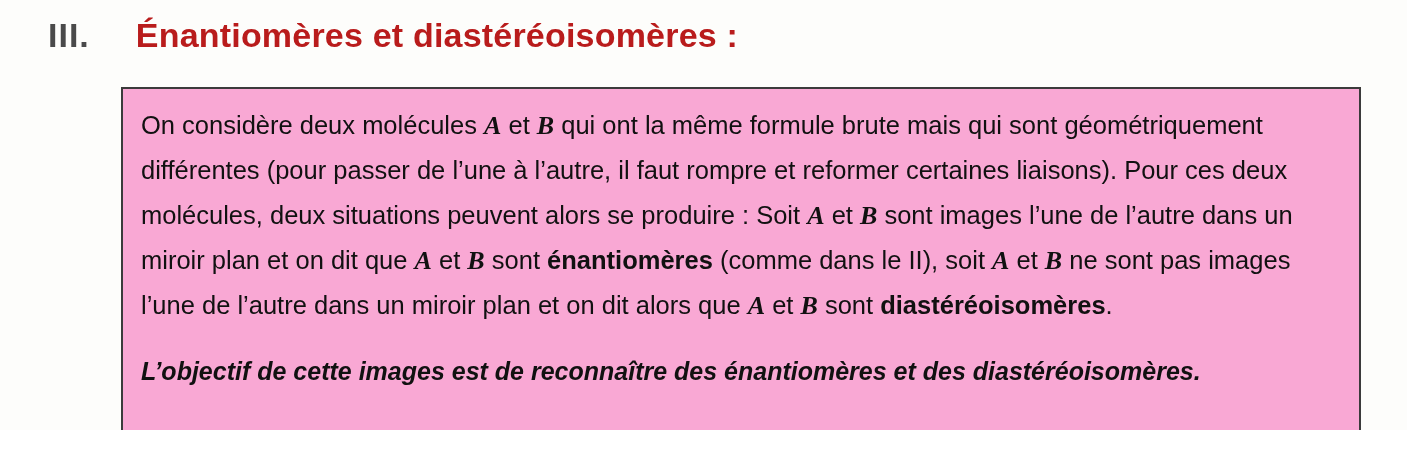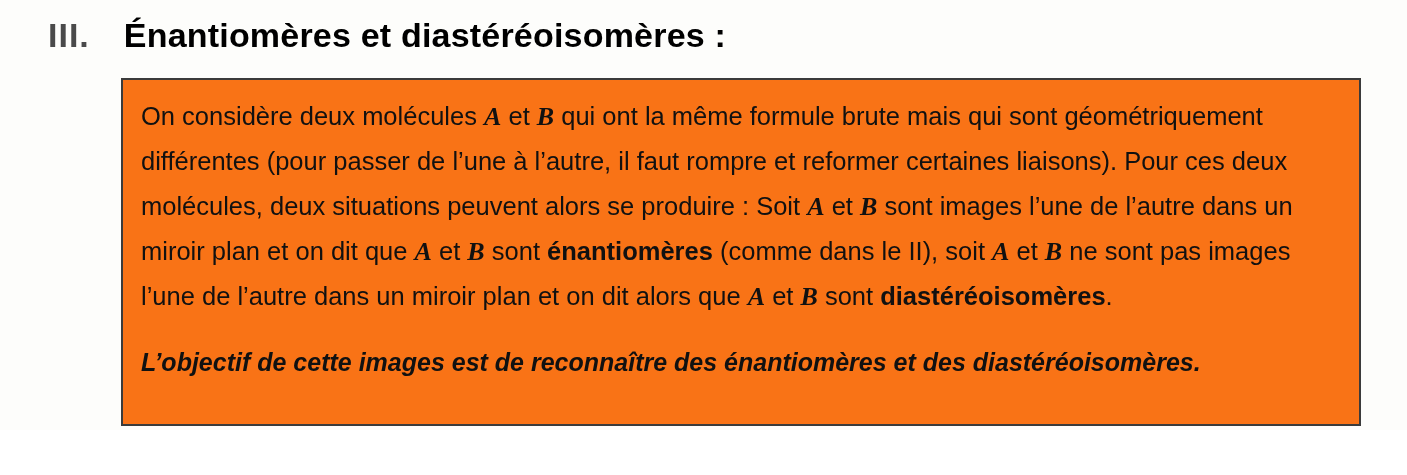--- a/index.html
+++ b/index.html
@@ -21,48 +21,48 @@
     background: #fdfdfb;
   }
 
   
   .heading {
     position: absolute;
     left: 48px;
     top: 16px;
     display: flex;
     align-items: baseline;
-    gap: 34px;
+    gap: 46px;
     white-space: nowrap;
   }
   .heading-number {
     font-family: "Liberation Sans", sans-serif;
     font-weight: bold;
     font-size: 34px;
     letter-spacing: 1px;
     color: #4a4a4a;
   }
   .heading-text {
     font-family: "Liberation Sans", sans-serif;
     font-weight: bold;
     font-size: 34px;
-    color: #000000;
+    color: #b91c1c;
     letter-spacing: 0.2px;
   }
 
   
   .box {
     position: absolute;
     left: 121px;
-    top: 78px;
+    top: 87px;
     width: 1240px;
     height: 348px;
     border: 2px solid #3b3b3b;
     box-sizing: border-box;
-    background: #f97316;
+    background: #f9a8d4;
     padding: 14px 20px 10px 18px;
   }
   .para {
     font-family: "Liberation Sans", sans-serif;
     font-size: 25.5px;
     line-height: 45px;
     color: #111111;
     text-align: left;
     margin: 0;
   }

